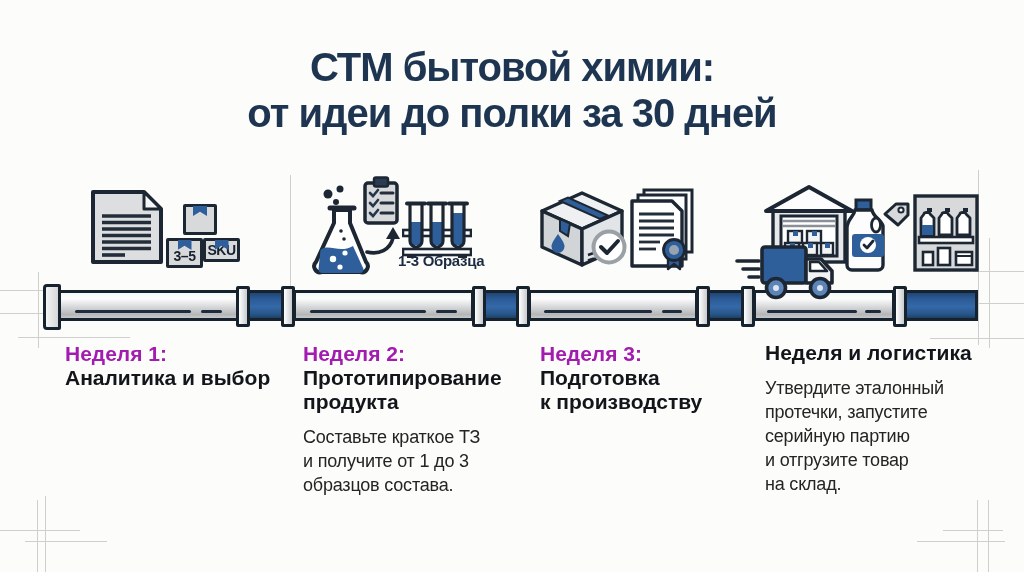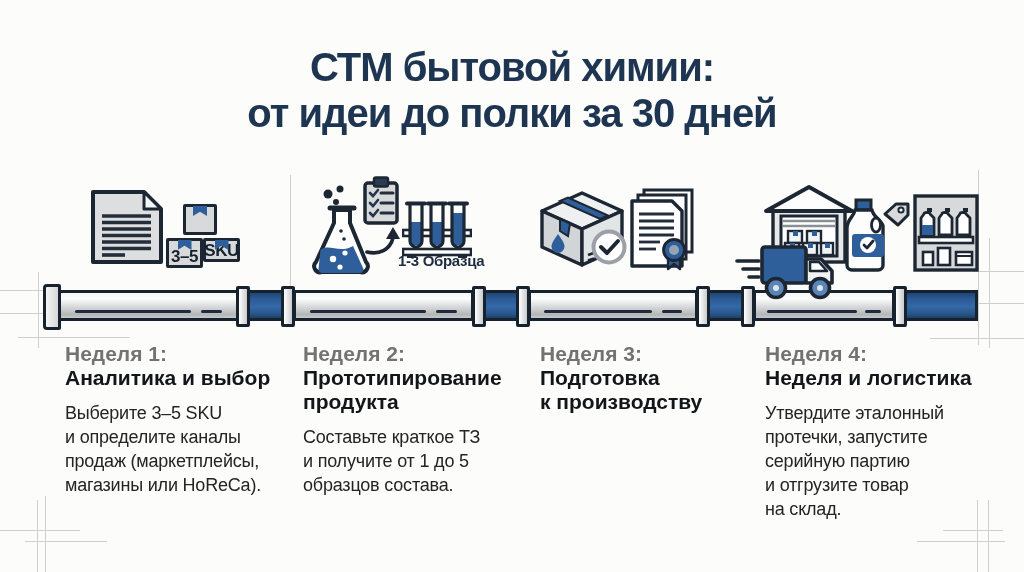--- a/index.html
+++ b/index.html
@@ -56,29 +56,29 @@
     position:absolute; z-index:2;
     background:#d7d9db; border:3px solid #1d2733; border-radius:2px;
     display:flex; align-items:flex-end; justify-content:center;
     font-weight:700; color:#16202e;
   }
   .sku-box .tape {
     position:absolute; top:-1px; left:50%; margin-left:-7px;
     width:14px; height:10px; background:#2e5f9b;
     clip-path:polygon(0 0,100% 0,100% 100%,50% 58%,0 100%);
   }
-  .sku-box .bl { font-size:17px; line-height:17px; letter-spacing:-0.5px; }
+  .sku-box .bl { font-size:14px; line-height:17px; letter-spacing:-0.5px; }
   .samples-label {
     position:absolute; z-index:2; font-weight:700; font-size:15px;
     color:#1c2b42; letter-spacing:-0.3px; white-space:nowrap;
   }
 
   
   .week { position:absolute; top:341px; width:228px; z-index:2; }
-  .week-label { color:#737373; font-weight:700; font-size:21px; line-height:25px; }
+  .week-label { color:#a21caf; font-weight:700; font-size:21px; line-height:25px; }
   .week-head  { color:#121519; font-weight:700; font-size:21px; line-height:24px; white-space:pre-line; }
   .week-body  { margin-top:11px; color:#242424; font-size:18px; line-height:24px; white-space:pre-line; letter-spacing:-0.2px; }
 </style>
 </head>
 <body>
 
 <div>
   <div class="reg v" style="left:37px;  top:500px; height:72px;"></div>
   <div class="reg v" style="left:45px;  top:496px; height:76px;"></div>
   <div class="reg h" style="left:0;     top:530px; width:80px;"></div>
@@ -300,39 +300,34 @@
     <rect x="10" y="58" width="10" height="13"></rect>
     <rect x="25" y="54" width="12" height="17"></rect>
     <path d="M43 58 h16 v13 h-16 z"></path>
   </g>
   <line x1="43" y1="62" x2="59" y2="62" stroke="#1d2733" stroke-width="2"></line>
 </svg>
 
 <div class="week" style="left:65px;">
   <div class="week-label">Неделя 1:</div>
   <div class="week-head">Аналитика и выбор</div>
-  <div class="week-body">Выберите 3–5 SKU
-и определите каналы
-продаж (маркетплейсы,
-магазины или HoReCa).</div>
 </div>
 <div class="week" style="left:303px;">
   <div class="week-label">Неделя 2:</div>
   <div class="week-head">Прототипирование
 продукта</div>
   <div class="week-body">Составьте краткое ТЗ
-и получите от 1 до 5
+и получите от 1 до 3
 образцов состава.</div>
 </div>
 <div class="week" style="left:540px;">
   <div class="week-label">Неделя 3:</div>
   <div class="week-head">Подготовка
 к производству</div>
 </div>
 <div class="week" style="left:765px;">
-  <div class="week-label">Неделя 4:</div>
   <div class="week-head">Неделя и логистика</div>
   <div class="week-body">Утвердите эталонный
 протечки, запустите
 серийную партию
 и отгрузите товар
 на склад.</div>
 </div>
 
 </body></html>

